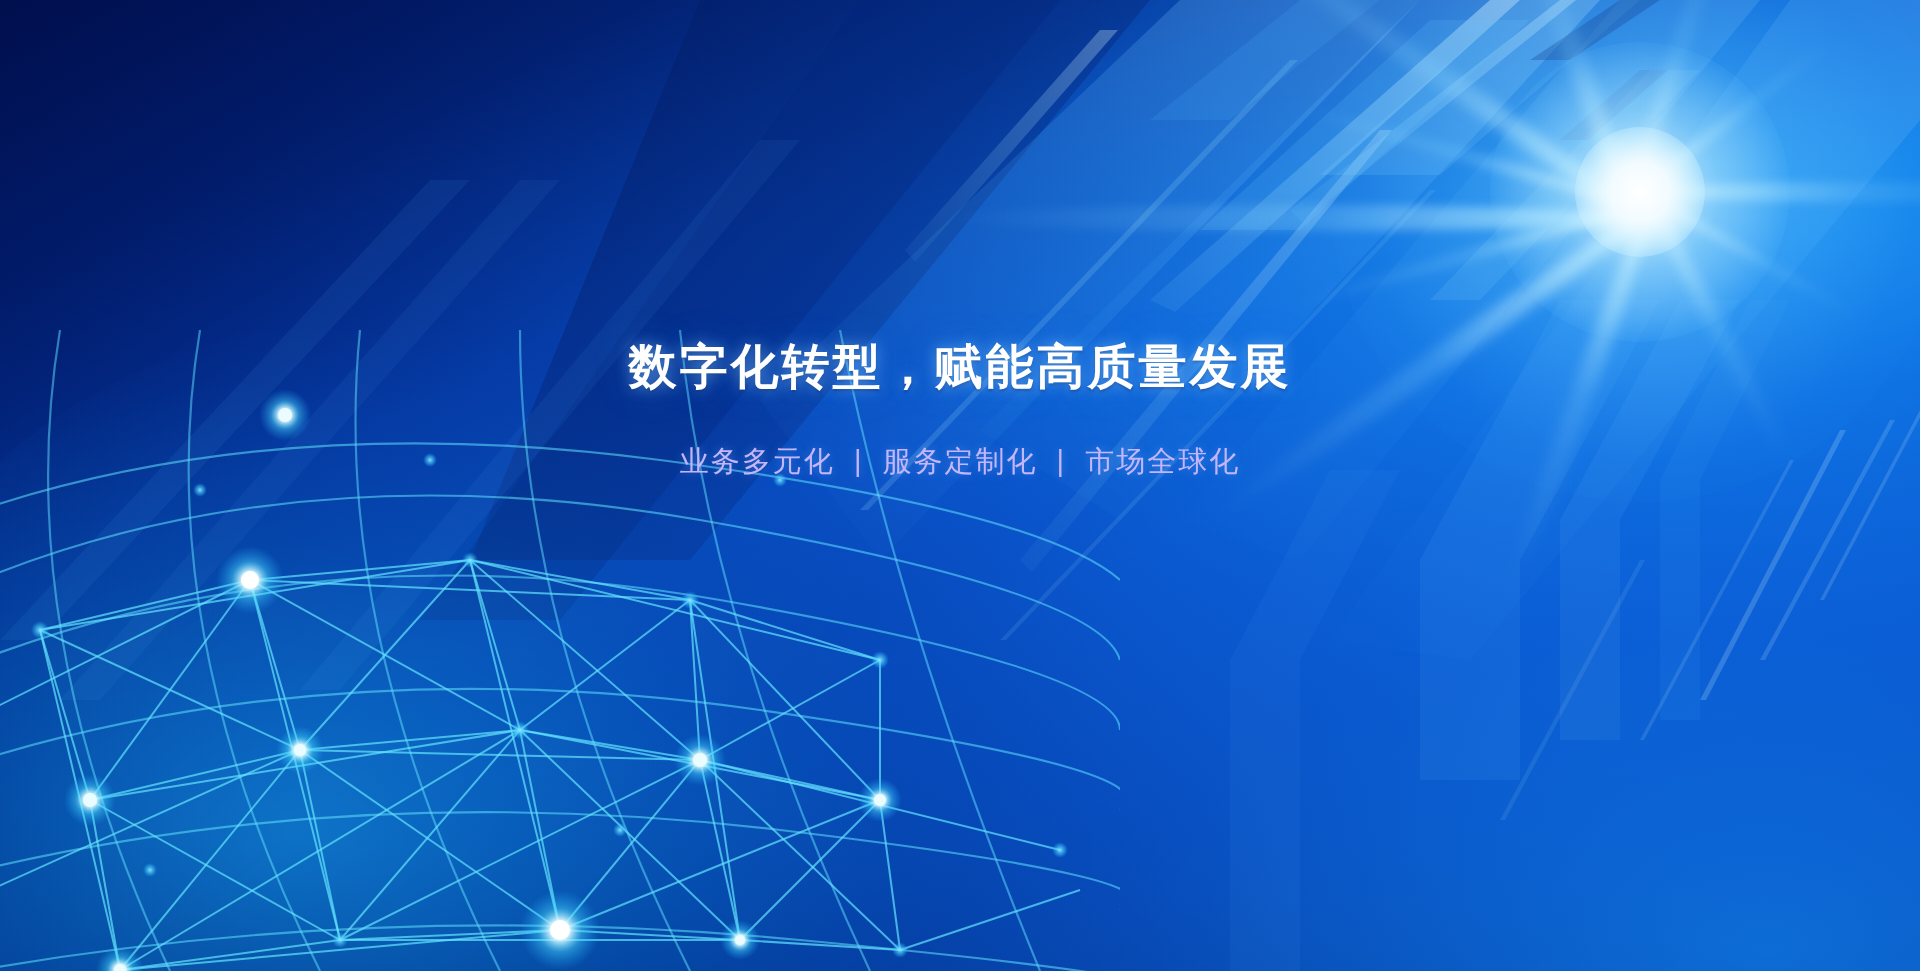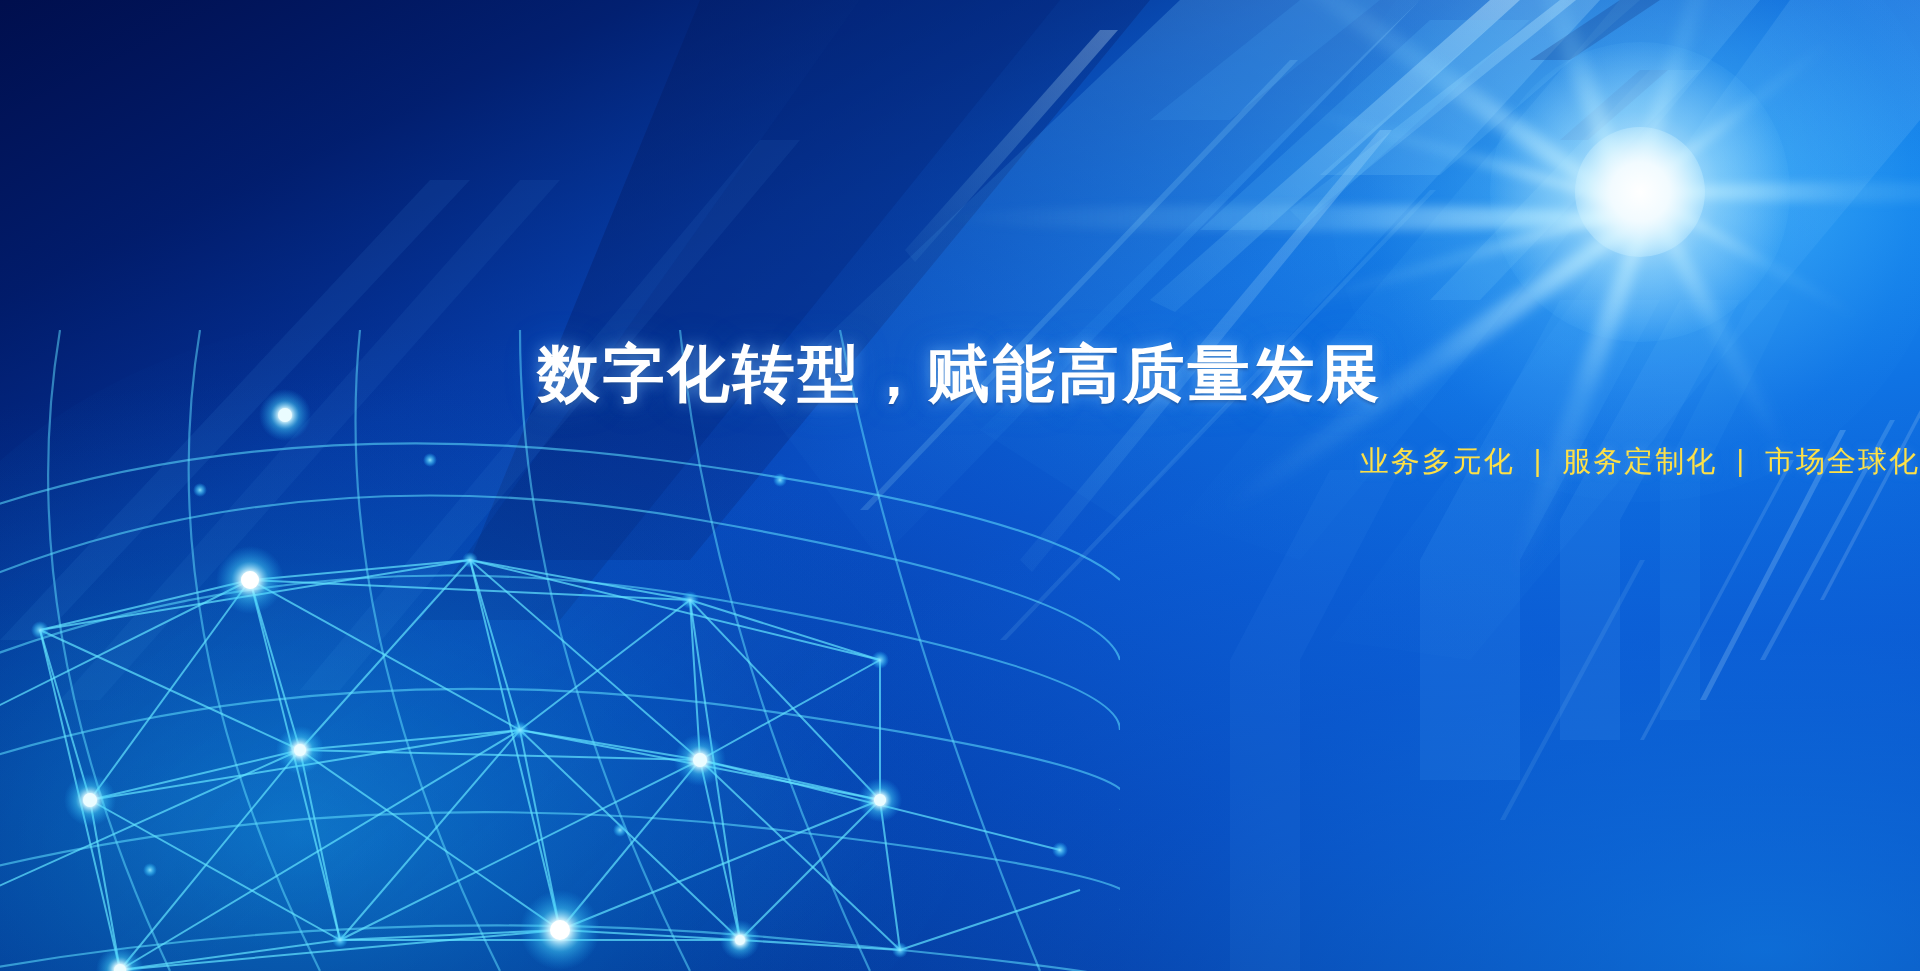--- a/index.html
+++ b/index.html
@@ -62,39 +62,39 @@
   #headline-block {
     position: absolute;
     left: 0; top: 0; width: 1920px;
     text-align: center;
     pointer-events: none;
   }
   #main-title {
     position: absolute;
     left: 0; top: 343px; width: 1920px;
     text-align: center;
-    font-size: 62px;
+    font-size: 48px;
     font-weight: 700;
     letter-spacing: 3px;
     color: #ffffff;
     line-height: 1;
     text-shadow:
       0 0 14px rgba(140,205,255,0.55),
       0 0 34px rgba(60,150,255,0.35),
       0 2px 3px rgba(0,30,90,0.45);
     white-space: nowrap;
   }
   #sub-title {
     position: absolute;
     left: 0; top: 447px; width: 1920px;
-    text-align: right;
+    text-align: center;
     font-size: 29px;
     font-weight: 400;
     letter-spacing: 2px;
-    color: #fde047;
+    color: #c4b5fd;
     line-height: 1;
     text-shadow: 0 0 10px rgba(120,190,255,0.40);
     white-space: nowrap;
   }
   #sub-title .sep { padding: 0 9px; font-weight: 300; }
 </style>
 </head>
 <body>
 
 <div id="banner">

